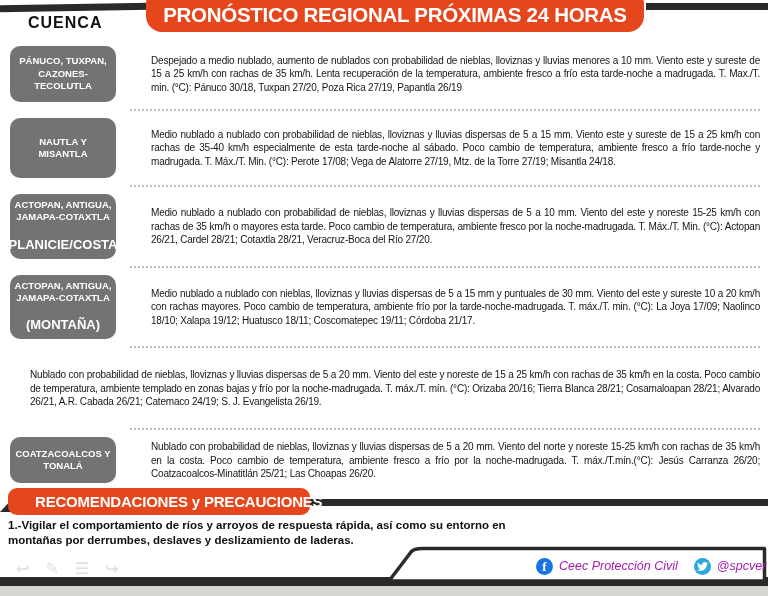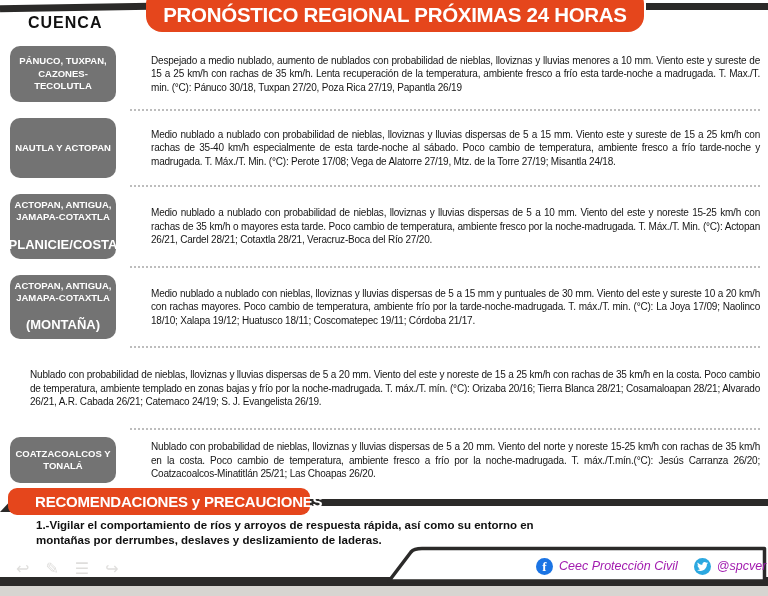--- a/index.html
+++ b/index.html
@@ -38,21 +38,21 @@
 
   
   .rec-tip { position:absolute; left:0; top:495px; width:16px; height:17px; background:#2b2a29;
              clip-path:polygon(0 100%, 100% 0, 100% 100%); z-index:1; }
   .rec-banner {
     position:absolute; left:8px; top:488px; width:302px; height:27px; z-index:2;
     background:#e5461c; border-radius:9px; color:#fff; font-weight:bold; font-size:15px;
     display:flex; align-items:center; padding-left:27px; letter-spacing:-0.2px; white-space:nowrap;
   }
   .rec-bar { position:absolute; left:306px; top:499px; width:462px; height:7px; background:#2b2a29; }
-  .rec-items { position:absolute; left:8px; top:518px; width:508px; font-weight:bold; font-size:11.5px; line-height:1.3; color:#101010;margin-left:28px; }
+  .rec-items { position:absolute; left:8px; top:518px; width:508px; font-weight:bold; font-size:11.5px; line-height:1.3; color:#101010; }
   .rec-items .rec-item + .rec-item { margin-top:3px; }
   .author { position:absolute; right:6px; top:525px; font-size:11.5px; font-weight:bold; color:#111; white-space:nowrap; }
 
   
   .bottom-bar { position:absolute; left:0; top:577px; width:768px; height:9px; background:#2b2a29; z-index:1; }
   .bottom-strip { position:absolute; left:0; top:586px; width:768px; height:10px; background:#d7d5d1; }
   .social-svg { position:absolute; left:0; top:0; width:768px; height:596px; z-index:2; pointer-events:none; }
   .social-content { position:absolute; left:536px; top:555px; height:22px; display:flex; align-items:center; gap:16px; z-index:3; }
   .badge { display:flex; align-items:center; gap:6px; }
   .badge-label { font-weight:normal; font-style:italic; font-size:12.5px; color:#a21caf; white-space:nowrap;text-align:center; }
@@ -78,21 +78,21 @@
     <div class="row h60">
       <div class="row-label">
         <span>PÁNUCO, TUXPAN, CAZONES-TECOLUTLA</span>
       </div>
       <div class="row-text">Despejado a medio nublado, aumento de nublados con probabilidad de nieblas, lloviznas y lluvias menores a 10 mm. Viento este y sureste de 15 a 25 km/h con rachas de 35 km/h. Lenta recuperación de la temperatura, ambiente fresco a frío esta tarde-noche a madrugada. T. Max./T. min. (°C): Pánuco 30/18, Tuxpan 27/20, Poza Rica 27/19, Papantla 26/19</div>
     </div>
     <div class="sep"></div>
 
     <div class="row h64">
       <div class="row-label">
-        <span>NAUTLA Y ACTOPAN</span>
+        <span>NAUTLA Y MISANTLA</span>
       </div>
       <div class="row-text">Medio nublado a nublado con probabilidad de nieblas,  lloviznas y lluvias dispersas de 5 a 15 mm. Viento este y sureste de 15 a 25 km/h con rachas de 35-40 km/h especialmente de esta tarde-noche al sábado. Poco cambio de temperatura, ambiente fresco a frío tarde-noche y madrugada. T. Máx./T. Min. (°C): Perote 17/08; Vega de Alatorre 27/19, Mtz. de la Torre 27/19; Misantla 24/18.</div>
     </div>
     <div class="sep"></div>
 
     <div class="row h68">
       <div class="row-label">
         <span>ACTOPAN, ANTIGUA, JAMAPA-COTAXTLA</span>
         <span class="qualifier">(PLANICIE/COSTA)</span>
       </div>

